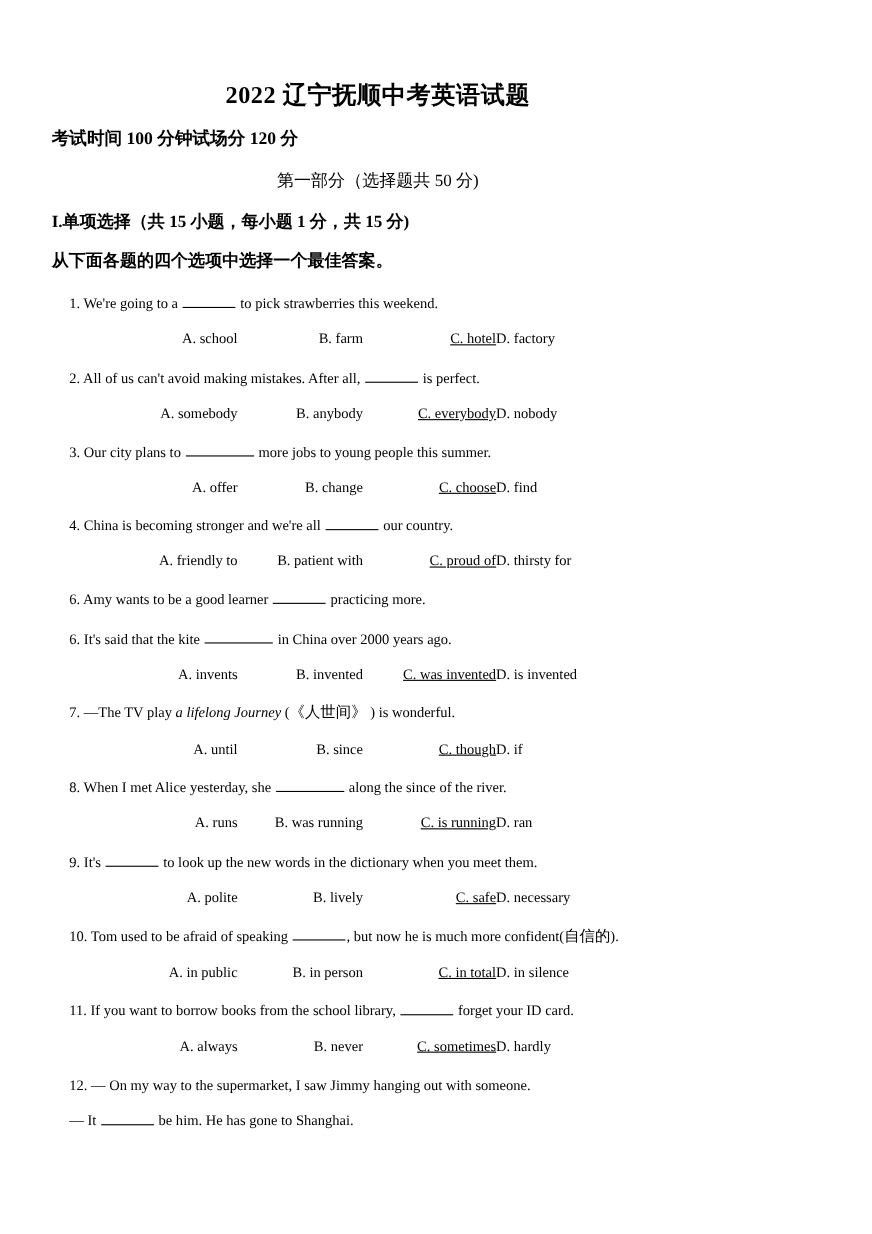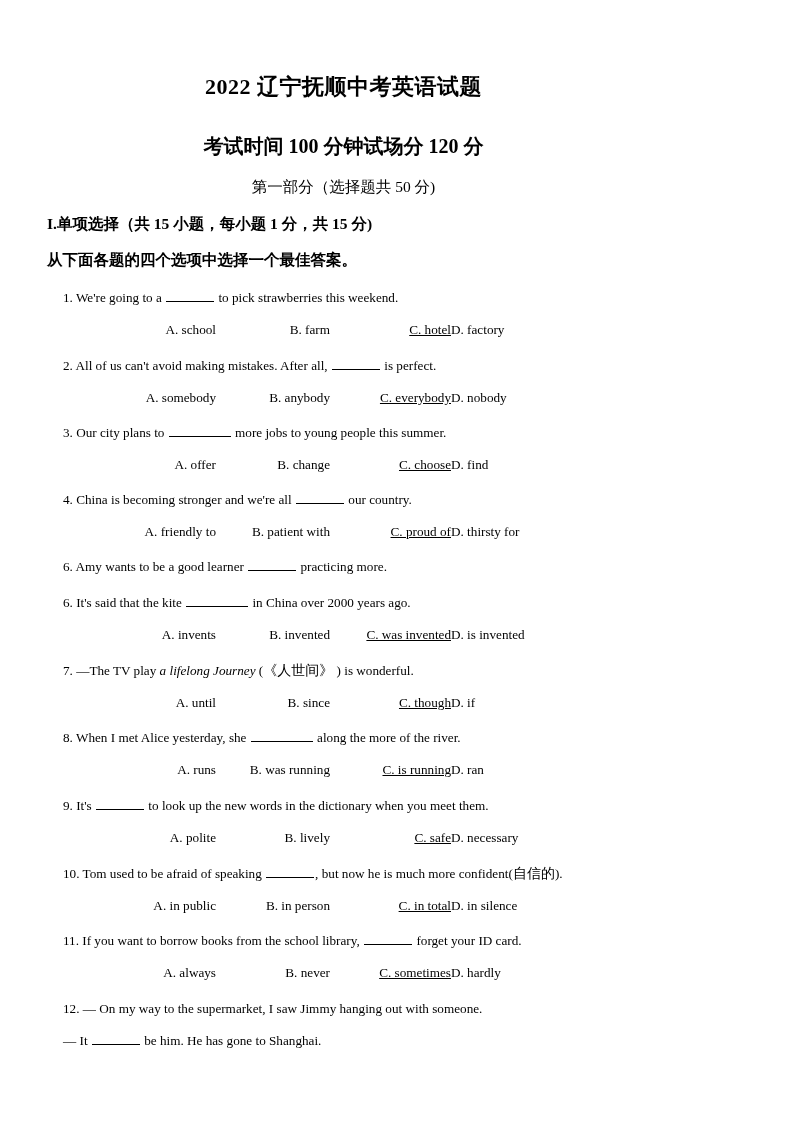--- a/index.html
+++ b/index.html
@@ -26,24 +26,23 @@
   
   .doc-title {
     text-align: center;
     font-size: 22px;
     font-weight: bold;
     letter-spacing: 0.5px;
     margin: 14px 0 0 0;
     line-height: 1.5;
   }
   .subtitle {
-    text-align: center;
-    font-size: 20px;
-    font-weight: bold;
-    margin: 28px 0 0 0;
+    font-size: 16px;
+    font-weight: bold;
+    margin: 12px 0 0 0;
     line-height: 1.5;
   }
   .subtitle2 {
     text-align: center;
     font-size: 15.5px;
     font-weight: normal;
     margin: 14px 0 0 0;
     line-height: 1.5;
   }
 
@@ -181,21 +180,21 @@
     <div class="q-stem"><span>7. —The TV play </span><em class="title-italic">a lifelong Journey</em><span> (</span><span class="cn">《人世间》</span><span> ) is wonderful.</span></div>
     <div class="options">
       <div class="opt opt-a">A. until</div>
       <div class="opt opt-b">B. since</div>
       <div class="opt opt-c">C. though</div>
       <div class="opt opt-d">D. if</div>
     </div>
   </div>
 
   <div class="q-block">
-    <div class="q-stem"><span>8. When I met Alice yesterday, she </span><span class="blank blank-md"></span><span> along the more of the river.</span></div>
+    <div class="q-stem"><span>8. When I met Alice yesterday, she </span><span class="blank blank-md"></span><span> along the since of the river.</span></div>
     <div class="options">
       <div class="opt opt-a">A. runs</div>
       <div class="opt opt-b">B. was running</div>
       <div class="opt opt-c">C. is running</div>
       <div class="opt opt-d">D. ran</div>
     </div>
   </div>
 
   <div class="q-block">
     <div class="q-stem"><span>9. It's </span><span class="blank blank-sm"></span><span> to look up the new words in the dictionary when you meet them.</span></div>

